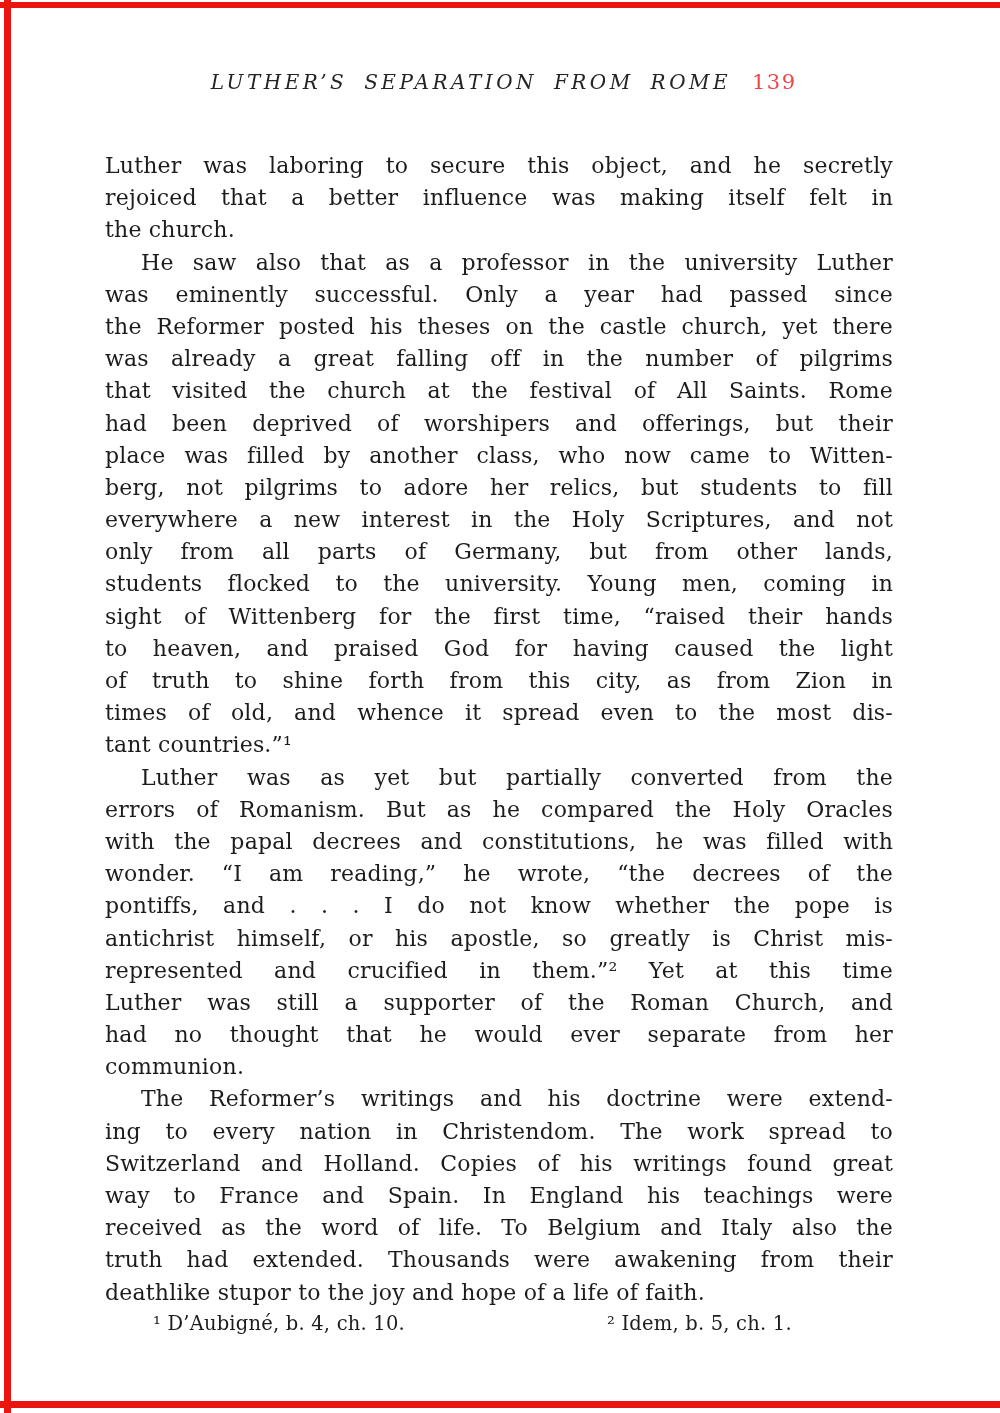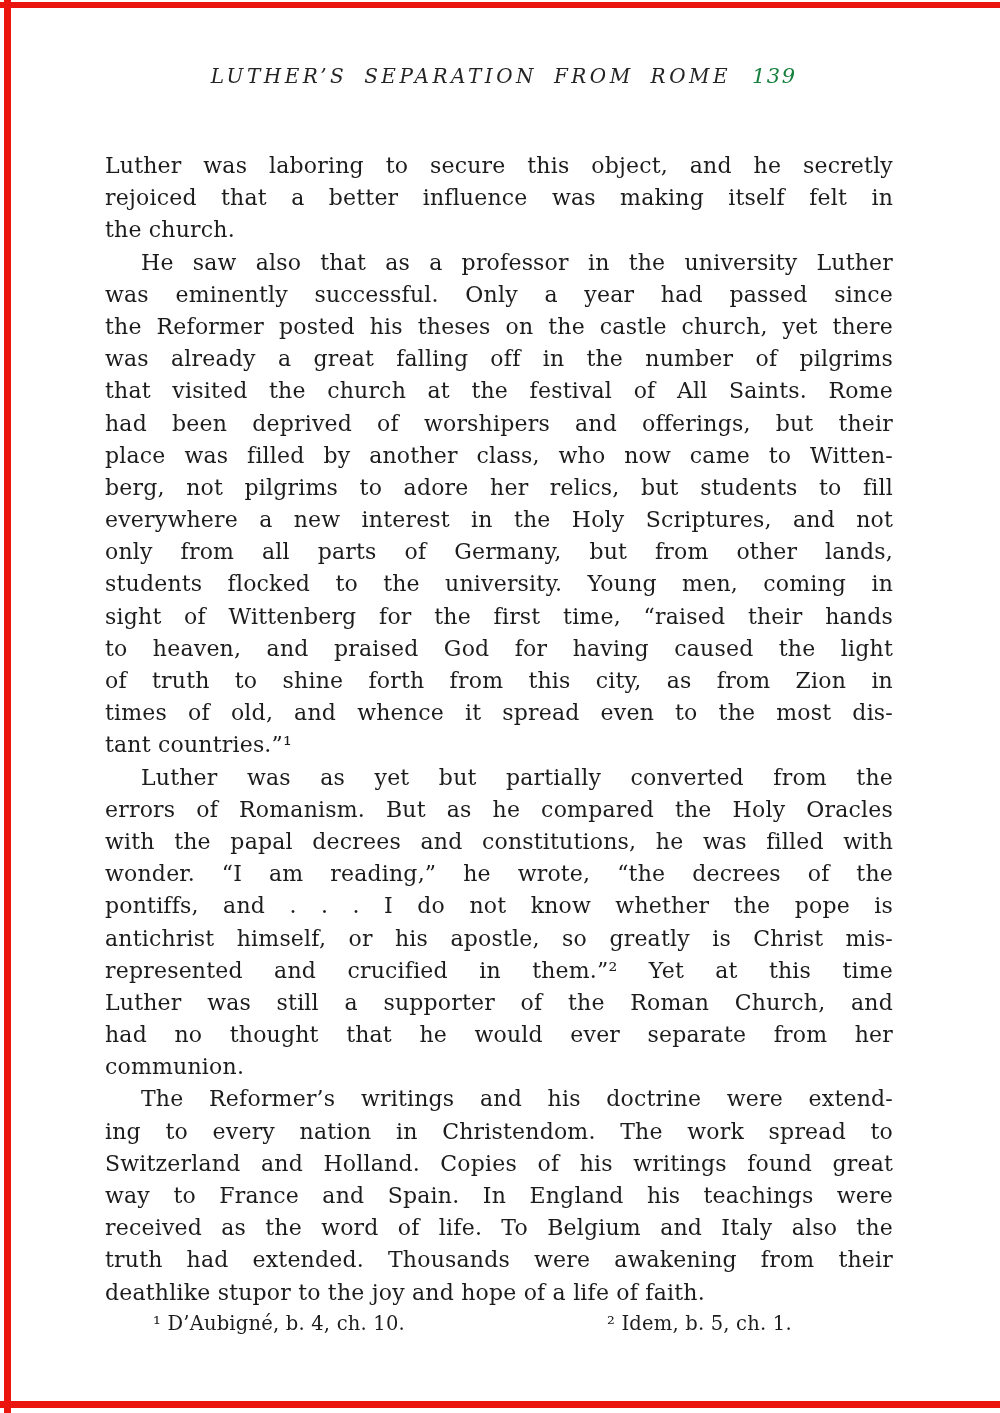--- a/index.html
+++ b/index.html
@@ -10,35 +10,35 @@
     background: var(--paper, #ffffff);
     font-family: "DejaVu Serif", serif;
     color: var(--ink, #1c1c1c);
     overflow: hidden;
   }
   .edge { position: absolute; background: var(--edge-color, #e9150e); }
   .edge-left   { left: 4px;  top: 0;       width: 7px;   height: 1413px; }
   .edge-top    { left: 0;    top: 2px;     width: 1000px; height: 6px;  }
   .edge-bottom { left: 0;    top: 1401px;  width: 1000px; height: 7px;  }
 
-  .header { position: absolute; left: 0; top: 64px; width: 980px; height: 34px; }
+  .header { position: absolute; left: 0; top: 70px; width: 980px; height: 34px; }
   .title {
     position: absolute; left: 105px; width: 788px;
     box-sizing: border-box; padding-right: 56px;
     text-align: center;
     font-style: italic;
     font-size: 20px;
     letter-spacing: 3.5px;
     word-spacing: 7px;
     color: #242424;
     white-space: nowrap;
   }
   .pagenum {
     position: absolute; left: 752px; top: 0;
-    font-size: 21px; letter-spacing: 1.5px; color: #15803d; font-style: italic;
+    font-size: 21px; letter-spacing: 1.5px; color: #ef4444;
   }
 
   .body { position: absolute; left: 105px; top: 113px; width: 788px; margin-top: 37px; }
   .line {
     font-size: 22px;
     height: 32.2px;
     line-height: 32.2px;
     letter-spacing: 0.2px;
     text-align: justify;
     text-align-last: justify;

